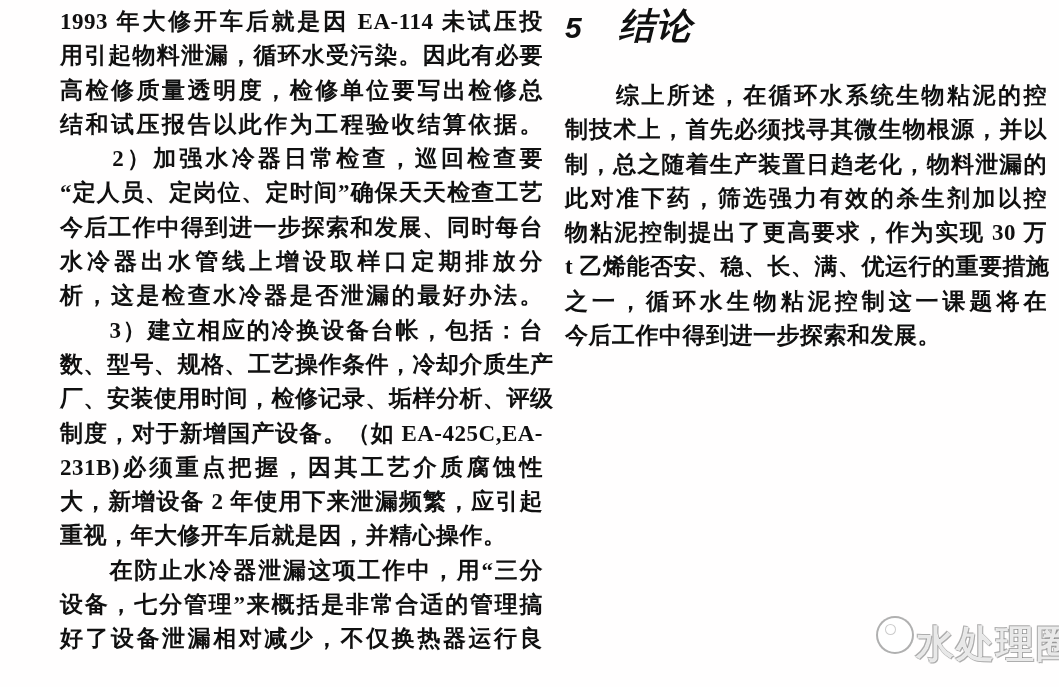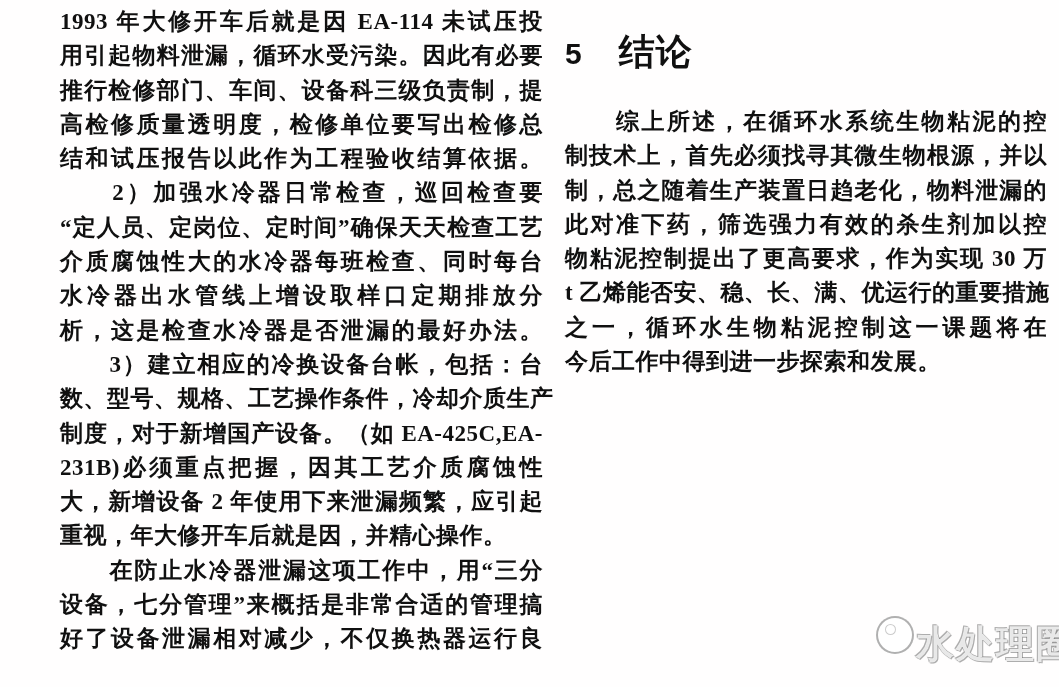--- a/index.html
+++ b/index.html
@@ -30,28 +30,28 @@
     overflow:visible;
   }
   .line.no-j{text-align:left;text-align-last:left;}
   .line.hline{
     font-family:"Liberation Sans","DejaVu Sans",sans-serif;
     font-weight:700;
     font-size:24px;
     letter-spacing:1px;
   }
   .section-heading{
-    margin-top:26px;
     margin-bottom:32px;
     height:42px;line-height:42px;
     font-family:"Liberation Sans","DejaVu Sans",sans-serif;
     font-weight:700;
     font-size:36px;
     text-align:left;text-align-last:left;
     letter-spacing:1px;
+    font-style:italic;
   }
   .section-heading .num{font-size:30px;margin-right:36px;}
   .watermark{
     position:absolute;left:872px;top:610px;width:186px;height:48px;
     pointer-events:none;
   }
   .wm-circle{
     position:absolute;left:4px;top:6px;width:34px;height:34px;
     border-radius:50%;
     border:2px solid rgba(150,150,150,0.75);
@@ -80,30 +80,30 @@
   }
 </style>
 </head>
 <body>
 
 <div class="page">
 
   <div class="col col-left">
       <div class="line">1993 年大修开车后就是因 EA-114 未试压投</div>
       <div class="line">用引起物料泄漏，循环水受污染。因此有必要</div>
-      <div class="line">推行检修部门、车间、设备科三级负责制，提</div>
       <div class="line">高检修质量透明度，检修单位要写出检修总</div>
       <div class="line">结和试压报告以此作为工程验收结算依据。</div>
       <div class="line">　　2）加强水冷器日常检查，巡回检查要</div>
       <div class="line">“定人员、定岗位、定时间”确保天天检查工艺</div>
-      <div class="line">介质腐蚀性大的水冷器每班检查、同时每台</div>
+      <div class="line">今后工作中得到进一步探索和发展、同时每台</div>
       <div class="line">水冷器出水管线上增设取样口定期排放分</div>
       <div class="line">析，这是检查水冷器是否泄漏的最好办法。</div>
       <div class="line">　　3）建立相应的冷换设备台帐，包括：台</div>
       <div class="line">数、型号、规格、工艺操作条件，冷却介质生产</div>
+      <div class="line">厂、安装使用时间，检修记录、垢样分析、评级</div>
       <div class="line">制度，对于新增国产设备。（如 EA-425C,EA-</div>
       <div class="line">231B)必须重点把握，因其工艺介质腐蚀性</div>
       <div class="line">大，新增设备 2 年使用下来泄漏频繁，应引起</div>
       <div class="line no-j">重视，年大修开车后就是因，并精心操作。</div>
       <div class="line">　　在防止水冷器泄漏这项工作中，用“三分</div>
       <div class="line">设备，七分管理”来概括是非常合适的管理搞</div>
       <div class="line">好了设备泄漏相对减少，不仅换热器运行良</div>
     </div>
 
   <div class="col col-right">

